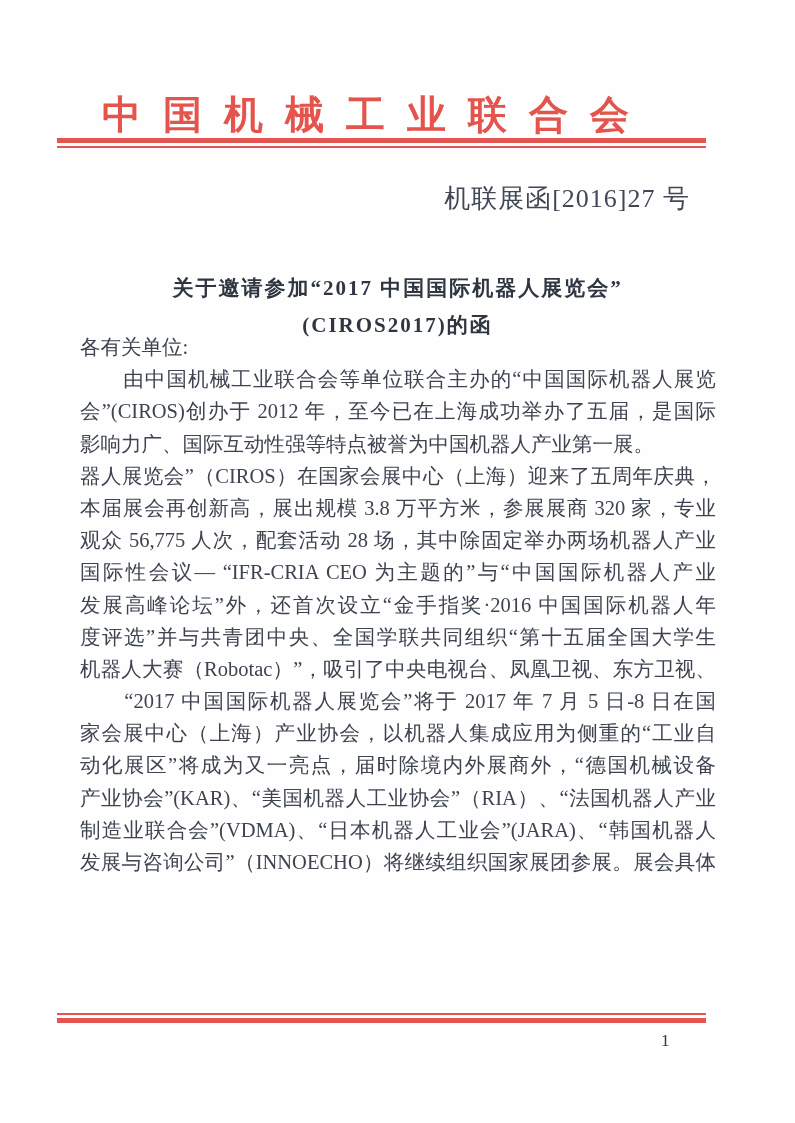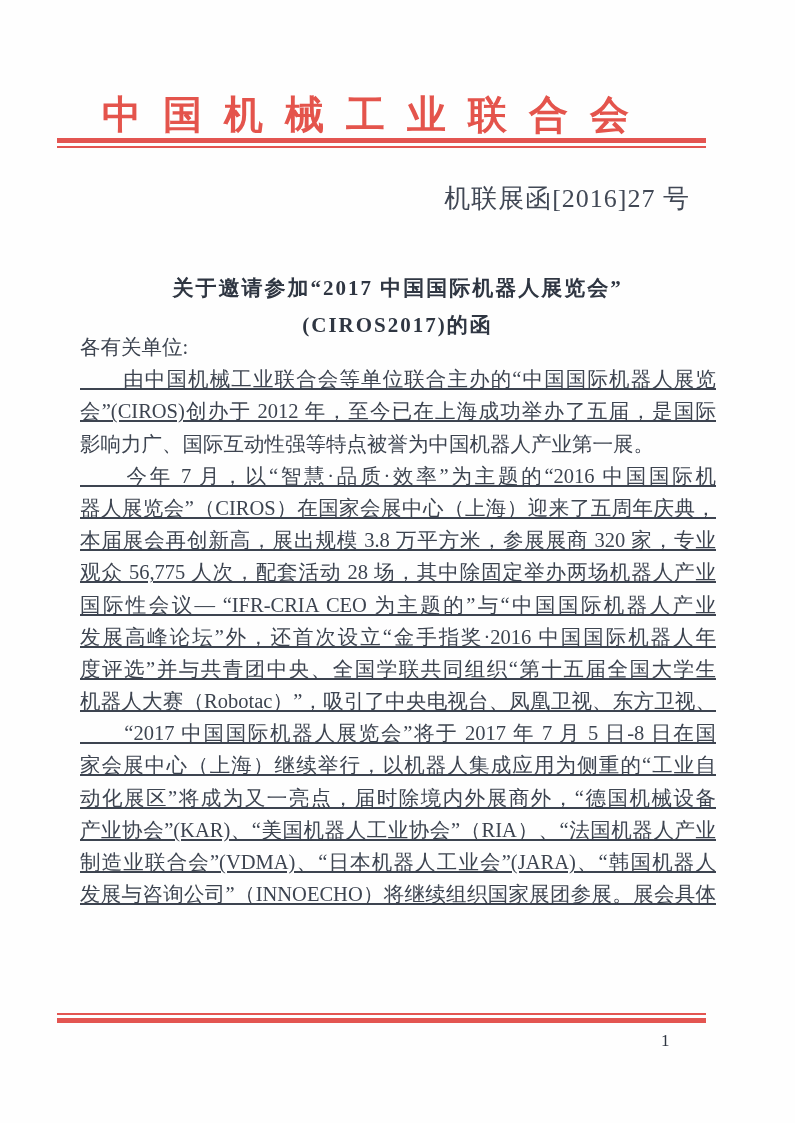--- a/index.html
+++ b/index.html
@@ -69,21 +69,20 @@
   }
   .body-line {
     height: 32.2px;
     overflow: hidden;
     text-align: left;
     white-space: normal;
   }
   .body-line.fill {
     text-align: justify;
     text-align-last: justify;
-    text-decoration: underline;
   }
 
   .rule-bottom { position: absolute; top: 1013px; left: 57px; width: 649px; }
   .rule-bottom .thin  { height: 2px; background: var(--rule-red); }
   .rule-bottom .thick { height: 5px; background: var(--rule-red); margin-top: 2.5px; }
 
   .page-number {
     position: absolute;
     top: 1031px;
     left: 661px;
@@ -108,30 +107,29 @@
   <div class="doc-title">
     <div>关于邀请参加“2017 中国国际机器人展览会”</div>
     <div>(CIROS2017)的函</div>
   </div>
 
   <div class="body-text">
       <div class="body-line">各有关单位:</div>
       <div class="body-line fill">　　由中国机械工业联合会等单位联合主办的“中国国际机器人展览</div>
       <div class="body-line fill">会”(CIROS)创办于 2012 年，至今已在上海成功举办了五届，是国际</div>
       <div class="body-line">影响力广、国际互动性强等特点被誉为中国机器人产业第一展。</div>
-      <div class="body-line fill">　　今年 7 月，以“智慧·品质·效率”为主题的“2016 中国国际机</div>
       <div class="body-line fill">器人展览会”（CIROS）在国家会展中心（上海）迎来了五周年庆典，</div>
       <div class="body-line fill">本届展会再创新高，展出规模 3.8 万平方米，参展展商 320 家，专业</div>
       <div class="body-line fill">观众 56,775 人次，配套活动 28 场，其中除固定举办两场机器人产业</div>
       <div class="body-line fill">国际性会议— “IFR-CRIA CEO 为主题的”与“中国国际机器人产业</div>
       <div class="body-line fill">发展高峰论坛”外，还首次设立“金手指奖·2016 中国国际机器人年</div>
       <div class="body-line fill">度评选”并与共青团中央、全国学联共同组织“第十五届全国大学生</div>
       <div class="body-line fill">机器人大赛（Robotac）”，吸引了中央电视台、凤凰卫视、东方卫视、</div>
       <div class="body-line fill">　　“2017 中国国际机器人展览会”将于 2017 年 7 月 5 日-8 日在国</div>
-      <div class="body-line fill">家会展中心（上海）继续举行，以机器人集成应用为侧重的“工业自</div>
+      <div class="body-line fill">家会展中心（上海）产业协会，以机器人集成应用为侧重的“工业自</div>
       <div class="body-line fill">动化展区”将成为又一亮点，届时除境内外展商外，“德国机械设备</div>
       <div class="body-line fill">产业协会”(KAR)、“美国机器人工业协会”（RIA）、“法国机器人产业</div>
       <div class="body-line fill">制造业联合会”(VDMA)、“日本机器人工业会”(JARA)、“韩国机器人</div>
       <div class="body-line fill">发展与咨询公司”（INNOECHO）将继续组织国家展团参展。展会具体</div>
     </div>
 
   <div class="rule-bottom">
     <div class="thin"></div>
     <div class="thick"></div>
   </div>

